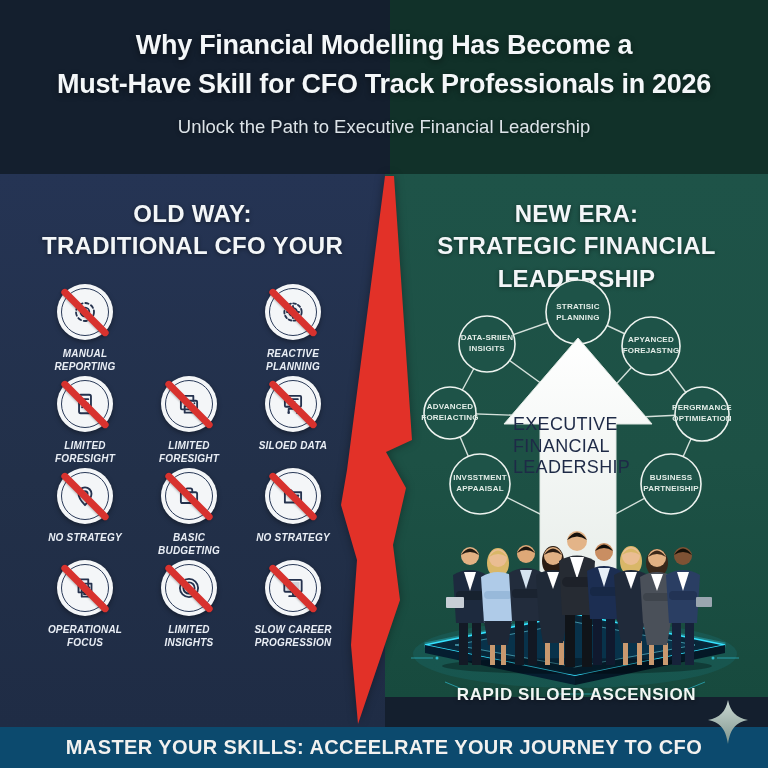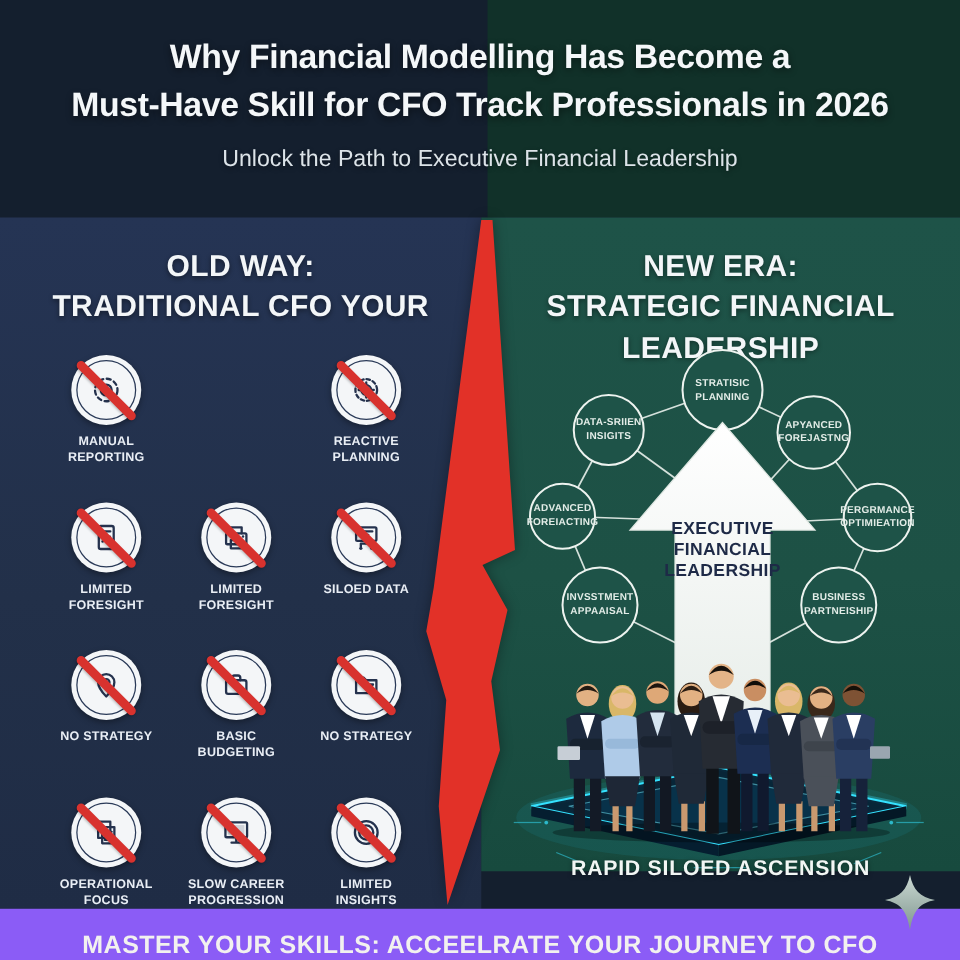--- a/index.html
+++ b/index.html
@@ -20,49 +20,49 @@
   .panel-left{position:absolute;left:0;top:174px;width:385px;height:553px;
     background:linear-gradient(180deg,#253454 0%,#223049 55%,#1F2C45 100%);z-index:1;}
   .panel-right{position:absolute;left:385px;top:174px;width:383px;height:523px;
     background:linear-gradient(180deg,#1E5348 0%,#1D5145 55%,#174A3E 100%);z-index:1;}
   .panel-heading{position:absolute;left:0;top:24px;width:100%;text-align:center;color:#F3F6F8;
     font-size:24px;font-weight:600;line-height:1.35;letter-spacing:.3px;
     text-shadow:0 1px 4px rgba(0,0,0,.45);}
 
   
   .ow-grid{position:absolute;left:33px;top:110px;width:318px;display:grid;
-    grid-template-columns:104px 104px 104px;row-gap:28px;}
+    grid-template-columns:104px 104px 104px;row-gap:2px;font-style:italic;}
   .ow-cell{height:90px;display:flex;flex-direction:column;align-items:center;}
   .ow-label{margin-top:7px;width:92px;text-align:center;color:#E9EEF5;font-size:10px;
     font-weight:600;line-height:1.3;letter-spacing:.2px;text-transform:uppercase;}
   .ow-icon{position:relative;width:56px;height:56px;flex:0 0 56px;}
   .ow-disc{position:absolute;inset:0;background:#F4F6F8;border-radius:50%;
     box-shadow:0 2px 5px rgba(0,0,0,.35);}
   .ow-ring{position:absolute;inset:4px;border:1.7px solid #2A3A58;border-radius:50%;}
   .ow-glyph{position:absolute;left:15px;top:15px;width:26px;height:26px;}
   .ow-glyph svg{width:26px;height:26px;stroke:#25324E;fill:none;stroke-width:1.7;
     stroke-linecap:round;stroke-linejoin:round;}
   .ow-slash{position:absolute;left:-4px;top:24.5px;width:64px;height:7px;background:#D8322E;
     border-radius:4px;transform:rotate(45deg);box-shadow:0 1px 2px rgba(0,0,0,.25);}
 
   
   .diagram-svg{position:absolute;left:0;top:0;width:383px;height:553px;}
   .node-label{position:absolute;width:64px;text-align:center;color:#E2ECE7;font-size:8px;
     font-weight:700;line-height:1.35;letter-spacing:.2px;text-transform:uppercase;}
-  .arrow-text{position:absolute;left:128px;top:240px;width:130px;text-align:center;
-    color:#1E2A47;font-size:14px;font-weight:700;line-height:1.2;letter-spacing:.3px;}
+  .arrow-text{position:absolute;left:128px;top:240px;width:130px;
+    color:#1E2A47;font-size:18px;font-weight:400;line-height:1.2;letter-spacing:.3px;}
   .platform-svg{position:absolute;left:20px;top:438px;width:340px;height:90px;}
   .people-svg{position:absolute;left:35px;top:341px;width:325px;height:165px;}
   .caption{position:absolute;left:0;top:511px;width:100%;text-align:center;color:#F2F6F4;
     font-size:17px;font-weight:600;letter-spacing:.6px;text-shadow:0 1px 4px rgba(0,0,0,.4);}
 
   
   .bolt-svg{position:absolute;left:0;top:0;width:768px;height:768px;z-index:5;pointer-events:none;}
-  .footer{position:absolute;left:0;top:727px;width:768px;height:41px;background:#8b5cf6;z-index:6;
-    display:flex;align-items:flex-end;justify-content:center;}
+  .footer{position:absolute;left:0;top:727px;width:768px;height:41px;background:#0c4a6e;z-index:6;
+    display:flex;align-items:center;justify-content:center;}
   .footer-text{color:#F2F1EF;font-size:20px;font-weight:600;letter-spacing:.4px;}
   .sparkle-svg{position:absolute;left:706px;top:698px;width:44px;height:48px;z-index:7;}
 </style>
 </head>
 <body>
 
 <div class="canvas">
 
   <div class="header">
     <div class="header-left"></div>
@@ -207,40 +207,40 @@
               </svg></div>
           <div class="ow-slash"></div>
         </div>
         <div class="ow-label">OPERATIONAL FOCUS</div>
       </div>
       <div class="ow-cell">
         <div class="ow-icon">
           <div class="ow-disc"></div>
             <div class="ow-ring"></div>
           <div class="ow-glyph"><svg viewBox="0 0 24 24">
+                <circle cx="12" cy="12" r="8.4"></circle>
+                <circle cx="12" cy="12" r="5.2"></circle>
+                <circle cx="12" cy="12" r="2.1" fill="#25324E" stroke="none"></circle>
+              </svg></div>
+          <div class="ow-slash"></div>
+        </div>
+        <div class="ow-label">LIMITED INSIGHTS</div>
+      </div>
+      <div class="ow-cell">
+        <div class="ow-icon">
+          <div class="ow-disc"></div>
+            <div class="ow-ring"></div>
+          <div class="ow-glyph"><svg viewBox="0 0 24 24">
                 <rect x="4" y="4.5" width="16" height="11" rx="1"></rect>
                 <rect x="6" y="6.5" width="12" height="7" fill="#25324E" opacity=".18" stroke="none"></rect>
                 <path d="M12 15.5v3 M8.5 19.5h7"></path>
               </svg></div>
           <div class="ow-slash"></div>
         </div>
         <div class="ow-label">SLOW CAREER PROGRESSION</div>
-      </div>
-      <div class="ow-cell">
-        <div class="ow-icon">
-          <div class="ow-disc"></div>
-            <div class="ow-ring"></div>
-          <div class="ow-glyph"><svg viewBox="0 0 24 24">
-                <circle cx="12" cy="12" r="8.4"></circle>
-                <circle cx="12" cy="12" r="5.2"></circle>
-                <circle cx="12" cy="12" r="2.1" fill="#25324E" stroke="none"></circle>
-              </svg></div>
-          <div class="ow-slash"></div>
-        </div>
-        <div class="ow-label">LIMITED INSIGHTS</div>
       </div>
     </div>
   </div>
 
   <div class="panel-right">
     <div class="panel-heading">
       <span>NEW ERA:</span><br>
       <span>STRATEGIC FINANCIAL LEADERSHIP</span>
     </div>
 

